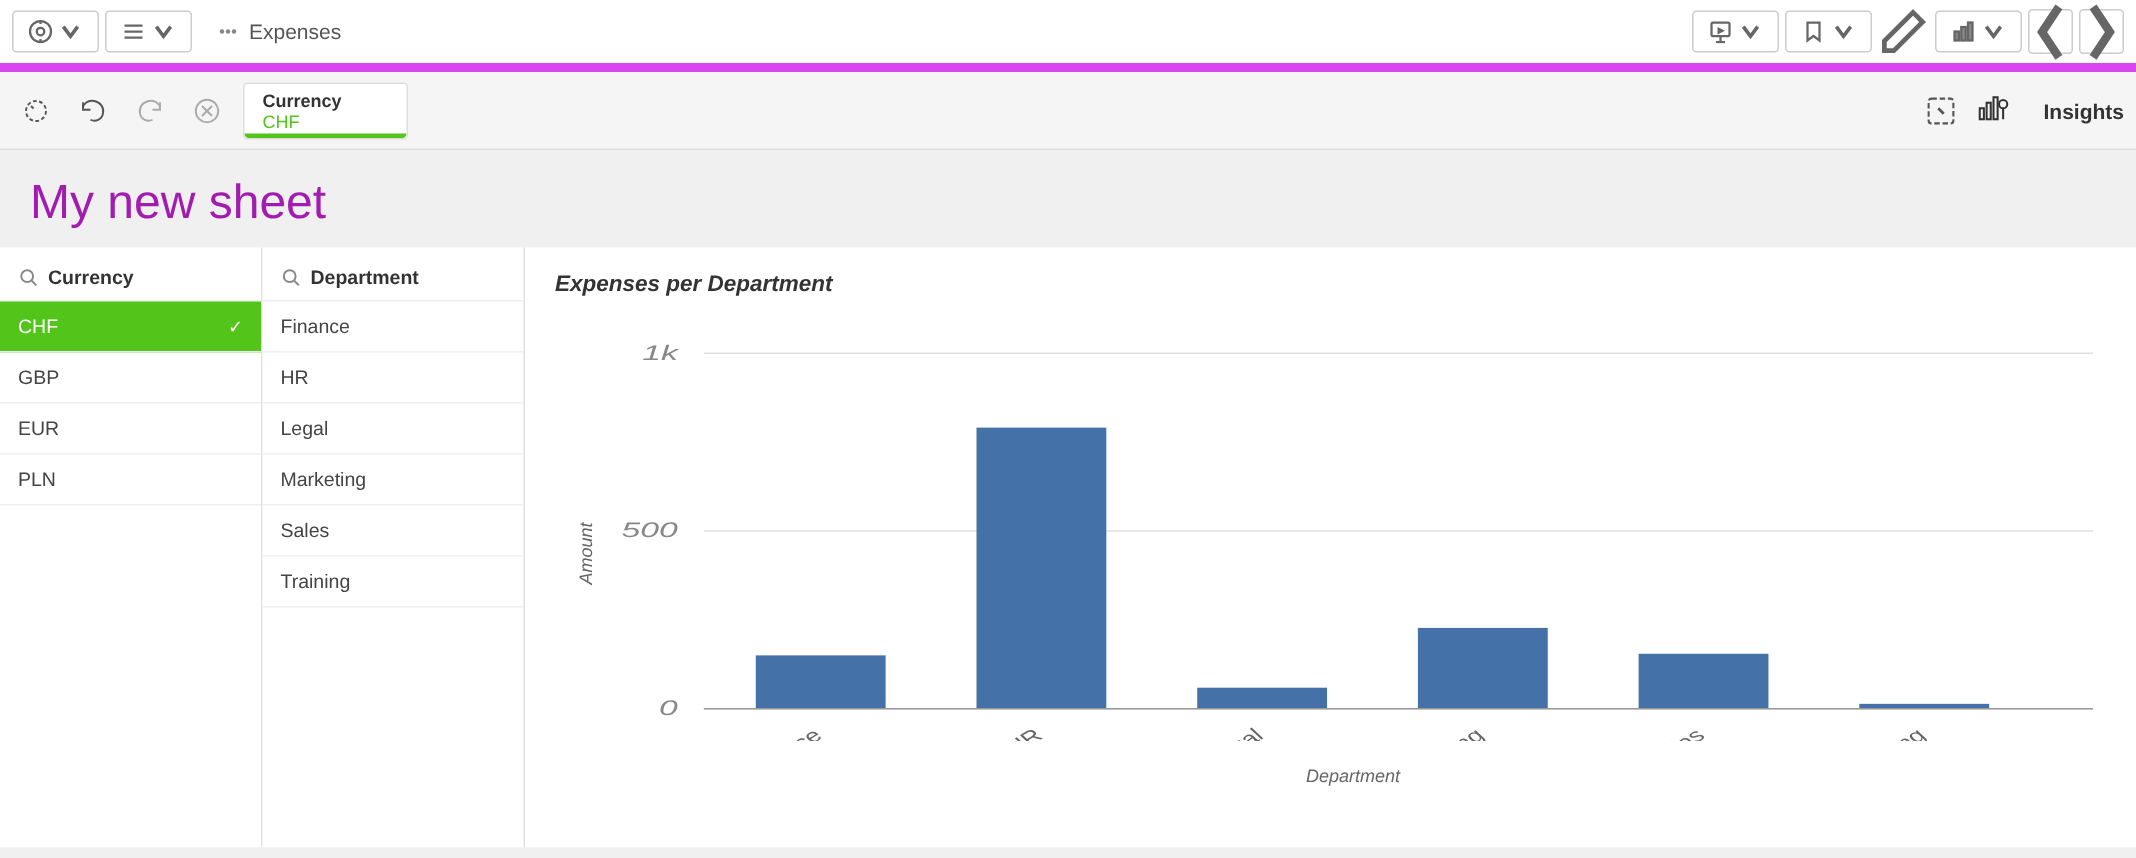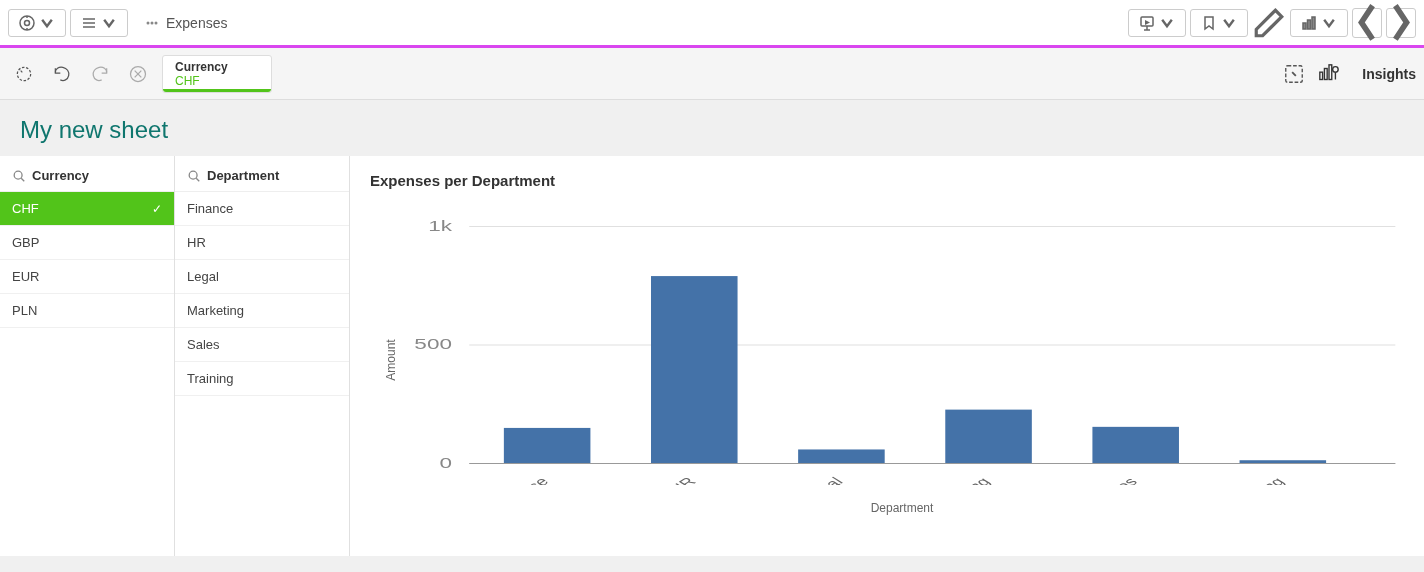--- a/index.html
+++ b/index.html
@@ -3,21 +3,21 @@
   <meta charset="utf-8">
   <style>
     * { box-sizing: border-box; margin: 0; padding: 0; }
     body { font-family: 'Segoe UI', Arial, sans-serif; background: #f0f0f0; font-size: 13px; color: #333; }
 
     
     .toolbar {
       display: flex;
       align-items: center;
       background: #fff;
-      border-bottom: 3px solid #d946ef;
+      border-bottom: 6px solid #d946ef;
       height: 48px;
       padding: 0 8px;
     }
     .toolbar-left { display: flex; align-items: center; gap: 4px; }
     .toolbar-right { display: flex; align-items: center; gap: 4px; margin-left: auto; }
     .toolbar-btn {
       display: flex; align-items: center; gap: 4px;
       border: 1px solid #ccc; border-radius: 3px;
       background: #fff; padding: 5px 10px; cursor: pointer;
       font-size: 13px; color: #444;
@@ -82,21 +82,21 @@
       border: none; background: transparent;
       font-size: 14px; color: #333; cursor: pointer; font-weight: 600;
     }
 
     
     .sheet-title-bar {
       padding: 16px 20px 12px;
       background: #f0f0f0;
     }
     .sheet-title {
-      font-size: 24px; color: #0f766e; font-weight: 300;
+      font-size: 32px; color: #a21caf; font-weight: 300;
     }
 
     
     .main-content {
       display: flex;
       background: #f0f0f0;
       padding: 0 0 0 0;
       min-height: 400px;
     }
 
@@ -125,20 +125,21 @@
       background: #52c41a; color: #fff;
     }
     .list-item.selected .check-icon { opacity: 1; }
     .check-icon { font-size: 12px; opacity: 0; }
 
     
     .chart-panel {
       flex: 1;
       background: #fff;
       padding: 16px 20px;
+      font-style: italic;
     }
     .chart-title {
       font-size: 15px; font-weight: 600; color: #333;
       margin-bottom: 16px;
     }
   </style>
 </head>
 <body>
 
 <div class="toolbar">

